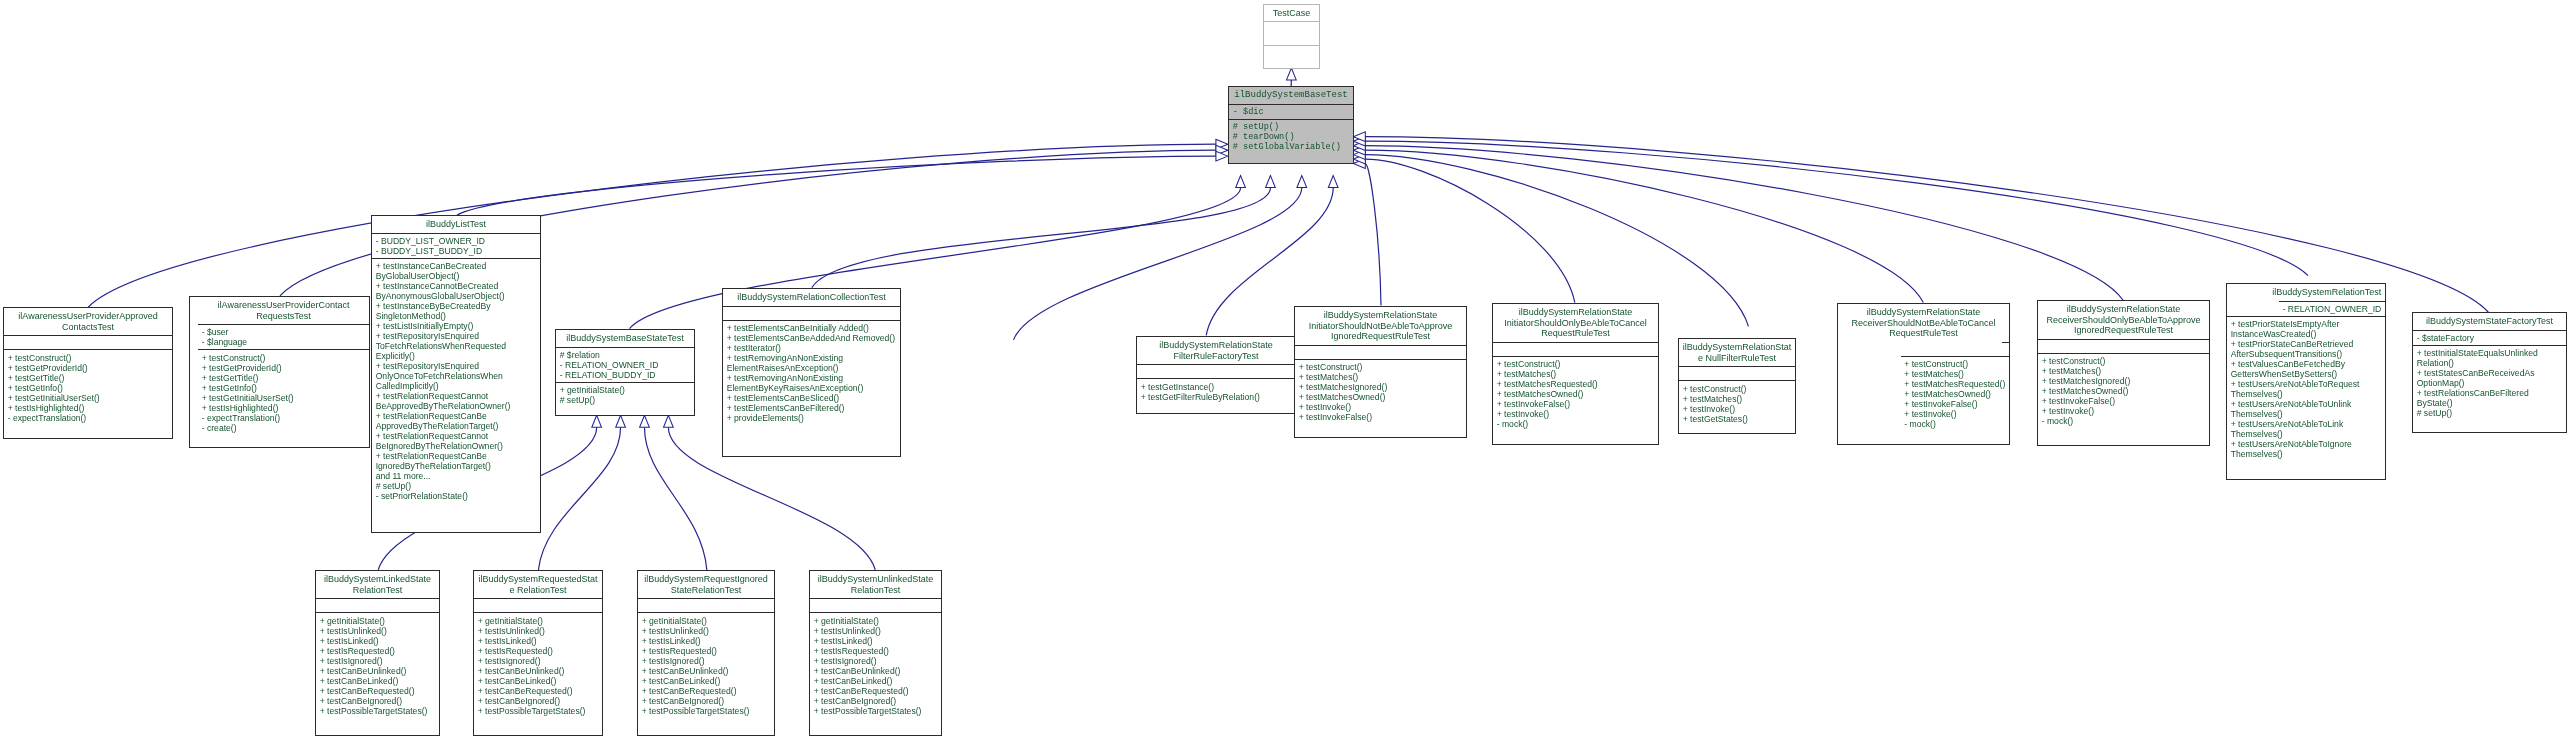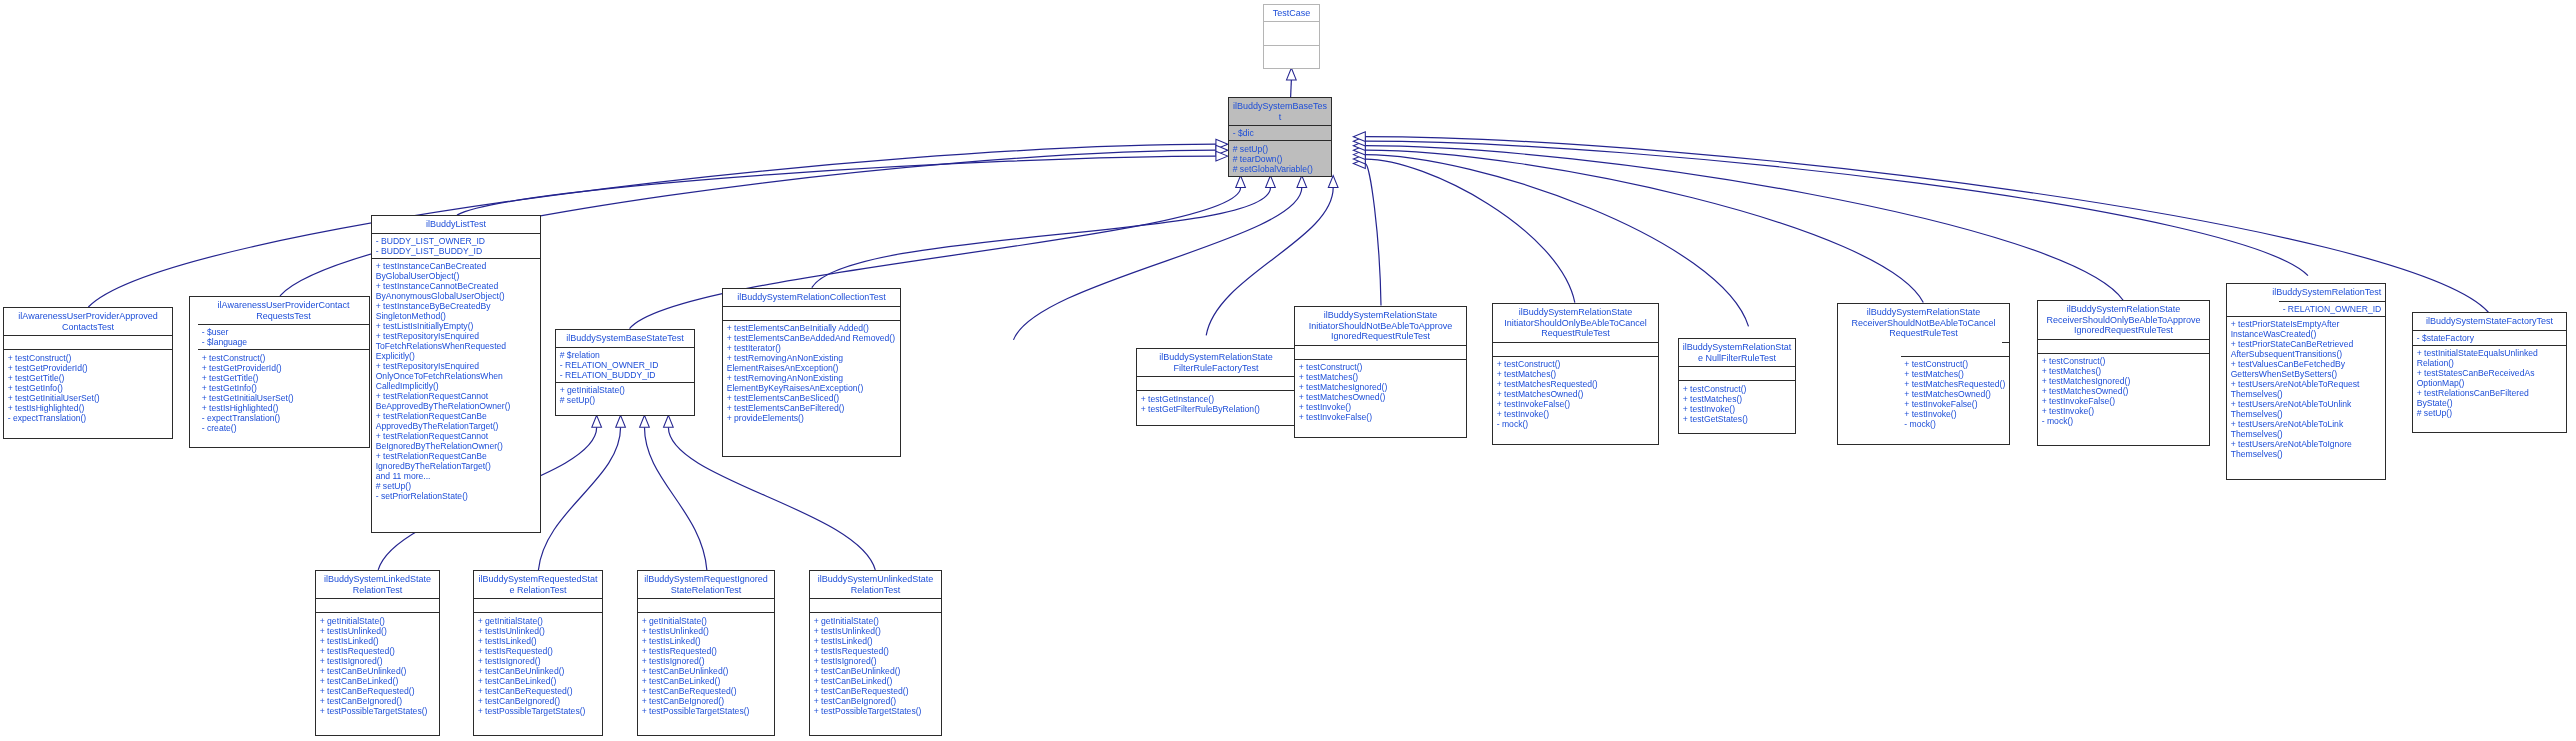--- a/index.html
+++ b/index.html
@@ -2,21 +2,21 @@
 <html style="font-size:12px"><head>
 <meta charset="utf-8">
 <style>
   html,body{margin:0;padding:0;background:#ffffff;}
   #canvas{
     position:relative;
     width:2576px;
     height:741px;
     background:#ffffff;
     font-family:"Liberation Sans","DejaVu Sans",sans-serif;
-    color:#1d4ed8;
+    color:#14532d;
   }
   #edges{position:absolute;left:0;top:0;z-index:0;}
   .uml-box{
     position:absolute;
     z-index:1;
     background:#ffffff;
     border:0.7px solid #2b2b2b;
     display:flex;
     flex-direction:column;
     box-sizing:border-box;
@@ -87,21 +87,21 @@
       <path d="M 1171 763 C 1148.84 683, 894 642, 894 572" fill="none" stroke="#24248f" stroke-width="1.6"></path>
       <polygon points="894,556 887.5,572 900.5,572" fill="#ffffff" stroke="#24248f" stroke-width="1.4"></polygon>
     </svg>
 
   <div class="uml-box external" style="left:1263px;top:3.7px;width:57px;min-height:60px;">
     <div class="uml-title">TestCase</div>
     <div class="uml-attrs" style="min-height:18px;"></div>
     <div class="uml-methods" style="min-height:18px;"></div>
   </div>
 
-  <div class="uml-box highlight" style="left:1228px;top:97px;width:104px;min-height:78px;">
+  <div class="uml-box highlight" style="left:1228px;top:86px;width:126px;min-height:78px;font-family:Liberation Mono, monospace;">
     <div class="uml-title">ilBuddySystemBaseTest</div>
     <div class="uml-attrs">
         <div class="member">- $dic</div>
       </div>
     <div class="uml-methods">
         <div class="member"># setUp()</div>
         <div class="member"># tearDown()</div>
         <div class="member"># setGlobalVariable()</div>
       </div>
   </div>
@@ -183,21 +183,21 @@
         <div class="member">+ testIterator()</div>
         <div class="member">+ testRemovingAnNonExisting ElementRaisesAnException()</div>
         <div class="member">+ testRemovingAnNonExisting ElementByKeyRaisesAnException()</div>
         <div class="member">+ testElementsCanBeSliced()</div>
         <div class="member">+ testElementsCanBeFiltered()</div>
         <div class="member">+ provideElements()</div>
       </div>
   </div>
 
 
-  <div class="uml-box" style="left:1136px;top:336px;width:160px;min-height:78px;margin-top:12px;">
+  <div class="uml-box" style="left:1136px;top:336px;width:160px;min-height:78px;">
     <div class="uml-title">ilBuddySystemRelationState FilterRuleFactoryTest</div>
     <div class="uml-attrs"></div>
     <div class="uml-methods">
         <div class="member">+ testGetInstance()</div>
         <div class="member">+ testGetFilterRuleByRelation()</div>
       </div>
   </div>
 
   <div class="uml-box" style="left:1294px;top:306px;width:173px;min-height:132px;">
     <div class="uml-title">ilBuddySystemRelationState InitiatorShouldNotBeAbleToApprove IgnoredRequestRuleTest</div>

